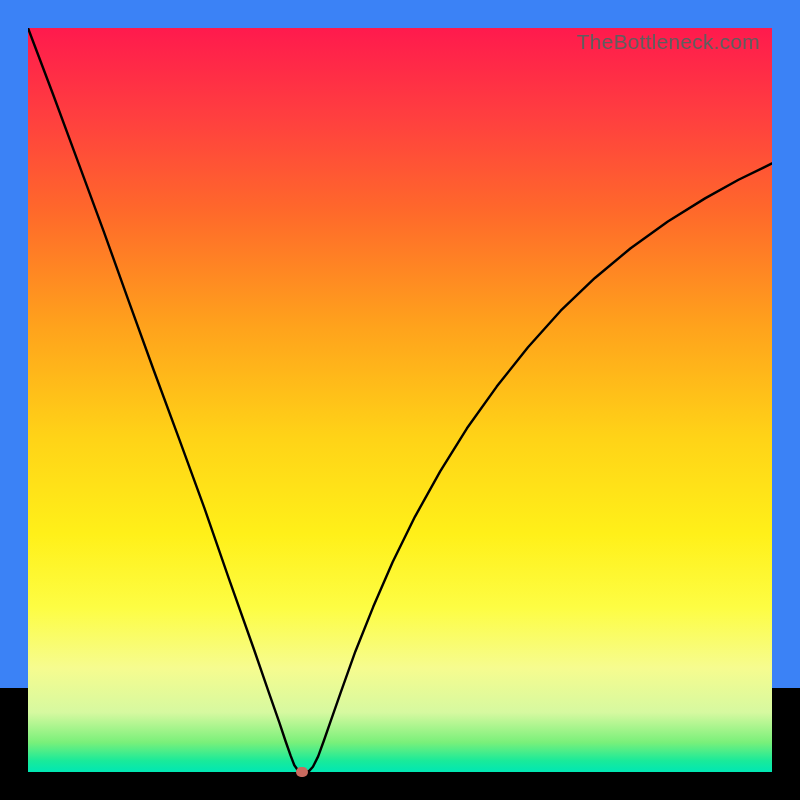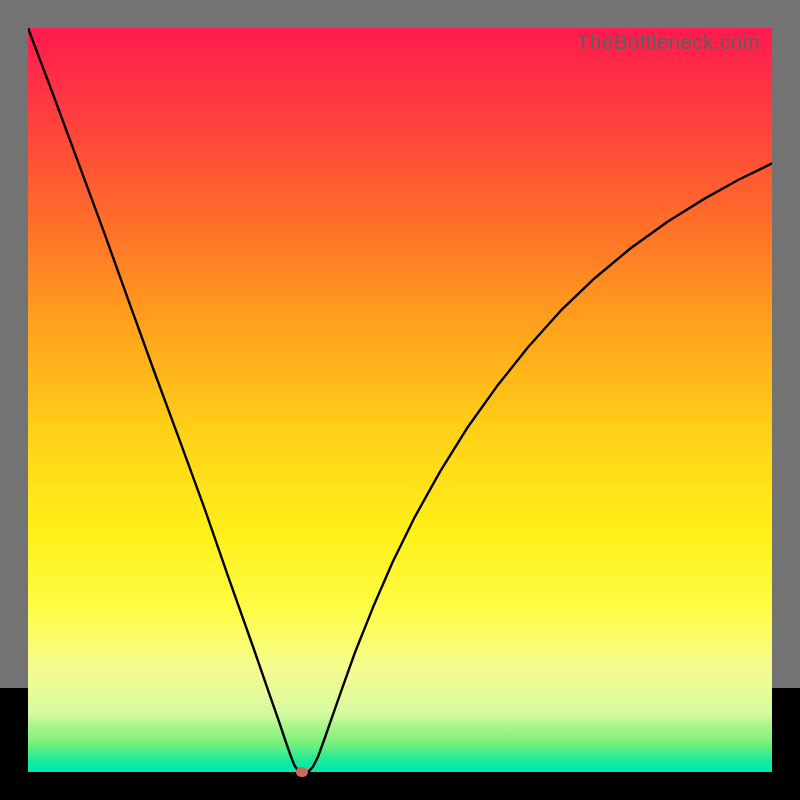--- a/index.html
+++ b/index.html
@@ -1,21 +1,21 @@
 <!DOCTYPE html>
 <html><head>
 <meta charset="utf-8">
 <style>
   * { margin: 0; padding: 0; box-sizing: border-box; }
   html, body { width: 800px; height: 800px; overflow: hidden; background: #000; }
   .frame {
     position: relative;
     width: 800px;
     height: 688px;
-    background: #737373;
+    background: #3b82f6;
   }
   .plot-area {
     position: absolute;
     left: 28px;
     top: 28px;
     width: 744px;
     height: 744px;
     background: linear-gradient(to bottom,
       #ff1a4d 0%,
       #ff3f3f 12%,

